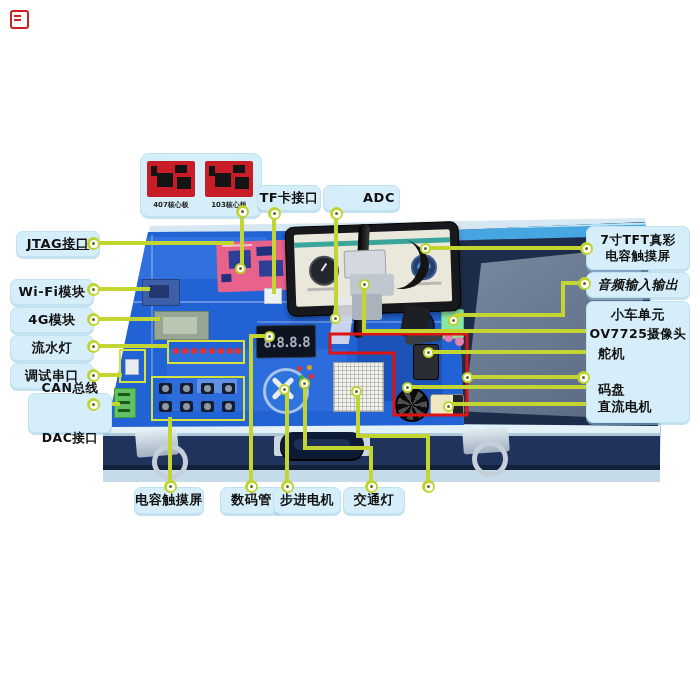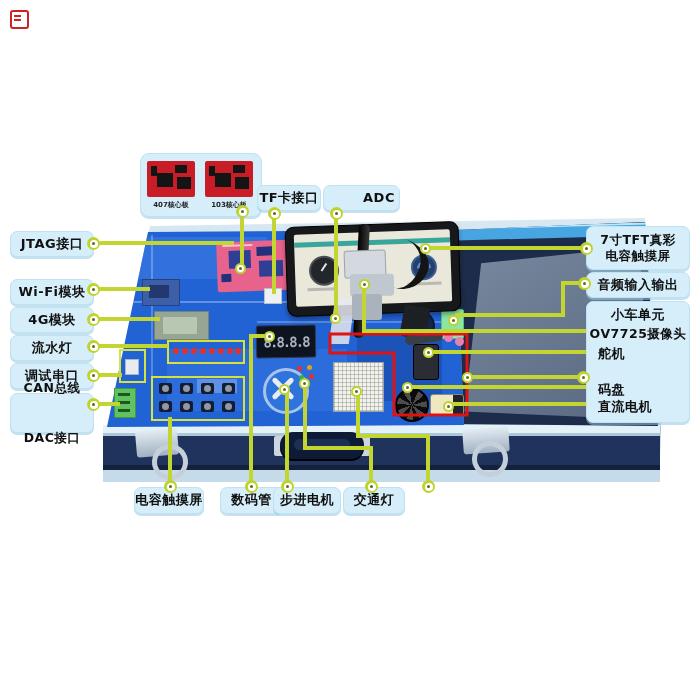--- a/index.html
+++ b/index.html
@@ -282,52 +282,52 @@
     <div class="mini-pcb" style="left:64px;top:7px;">
       <i style="left:10px;top:12px;width:16px;height:14px;"></i>
       <i style="left:28px;top:4px;width:12px;height:8px;"></i>
       <i style="left:30px;top:16px;width:14px;height:12px;"></i>
       <i style="left:4px;top:5px;width:6px;height:10px;"></i>
     </div>
     <span class="cap" style="left:6px;top:46px;">407核心板</span>
     <span class="cap" style="left:64px;top:46px;">103核心板</span>
   </div>
 
-  <div class="lbl" style="left:10px;top:231px;width:82px;height:24px;">
+  <div class="lbl" style="left:16px;top:231px;width:82px;height:24px;text-decoration:underline;">
     <span>JTAG接口</span>
     </div>
   <div class="lbl" style="left:10px;top:279px;width:82px;height:24px;">
     <span>Wi-Fi模块</span>
     </div>
   <div class="lbl" style="left:10px;top:307px;width:82px;height:24px;">
     <span>4G模块</span>
     </div>
   <div class="lbl" style="left:10px;top:335px;width:82px;height:24px;">
     <span>流水灯</span>
     </div>
   <div class="lbl" style="left:10px;top:363px;width:82px;height:24px;">
     <span>调试串口</span>
     </div>
-  <div class="lbl two" style="left:10px;top:393px;width:82px;height:38px;gap:34px;">
+  <div class="lbl two" style="left:28px;top:393px;width:82px;height:38px;gap:34px;">
     <span>CAN总线</span>
     <span>DAC接口</span>
     </div>
 
   <div class="lbl" style="left:257px;top:185px;width:62px;height:24px;">
     <span>TF卡接口</span>
     </div>
   <div class="lbl" style="left:323px;top:185px;width:40px;height:24px;padding-left:35px;">
     <span>ADC</span>
     </div>
 
   <div class="lbl two" style="left:586px;top:226px;width:102px;height:42px;">
     <span>7寸TFT真彩</span>
     <span>电容触摸屏</span>
     </div>
-  <div class="lbl" style="left:586px;top:272px;width:102px;height:24px;">
+  <div class="lbl" style="left:586px;top:272px;width:102px;height:24px;font-style:italic;">
     <span>音频输入输出</span>
     </div>
 
   <div class="lbl" style="left:586px;top:301px;width:102px;height:120px;display:block;">
     <span class="abs" style="left:0;top:5px;width:100%;text-align:center;">小车单元</span>
     <span class="abs" style="left:0;top:24px;width:100%;text-align:center;font-size:12.5px;">OV7725摄像头</span>
     <span class="abs" style="left:11px;top:44px;text-align:right;">舵机</span>
     <span class="abs" style="left:11px;top:80px;">码盘</span>
     <span class="abs" style="left:11px;top:97px;">直流电机</span>
   </div>

